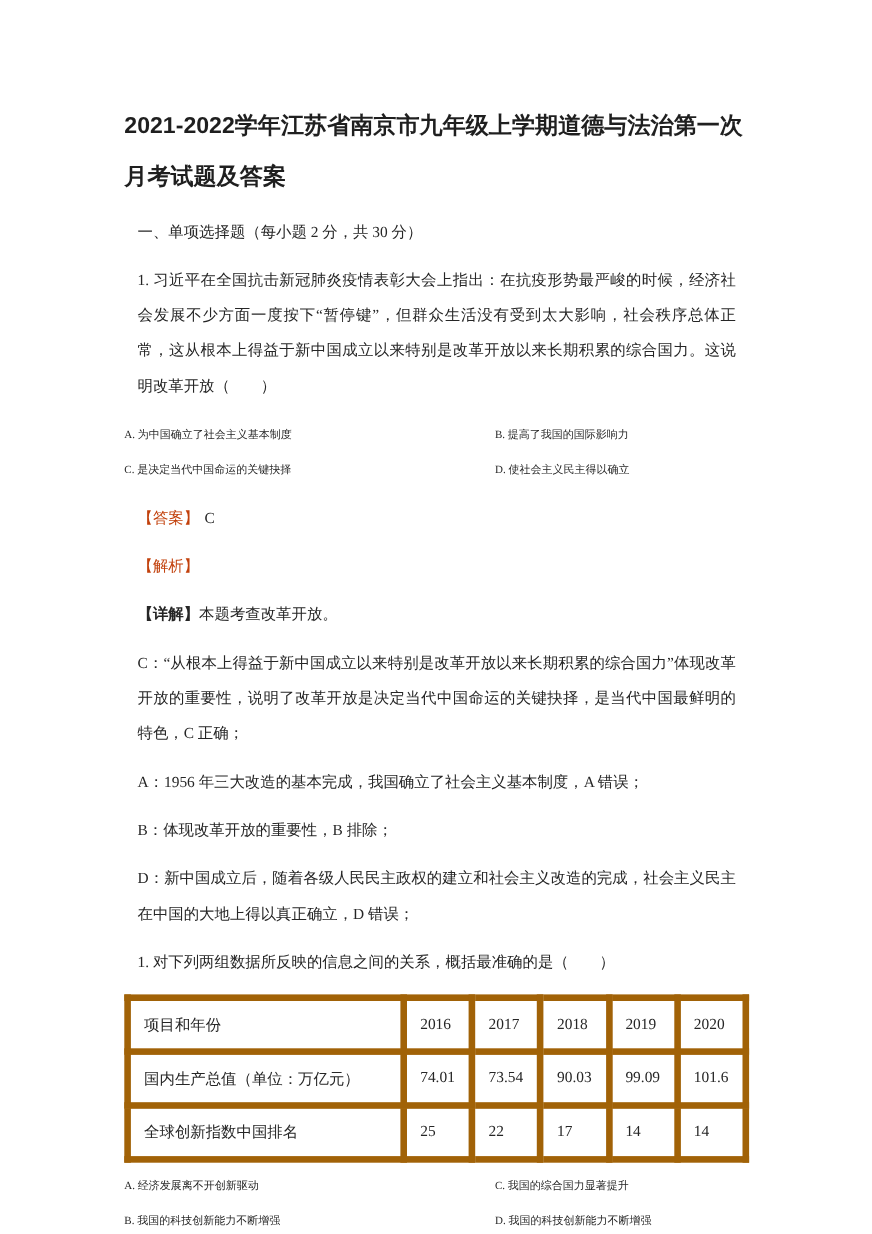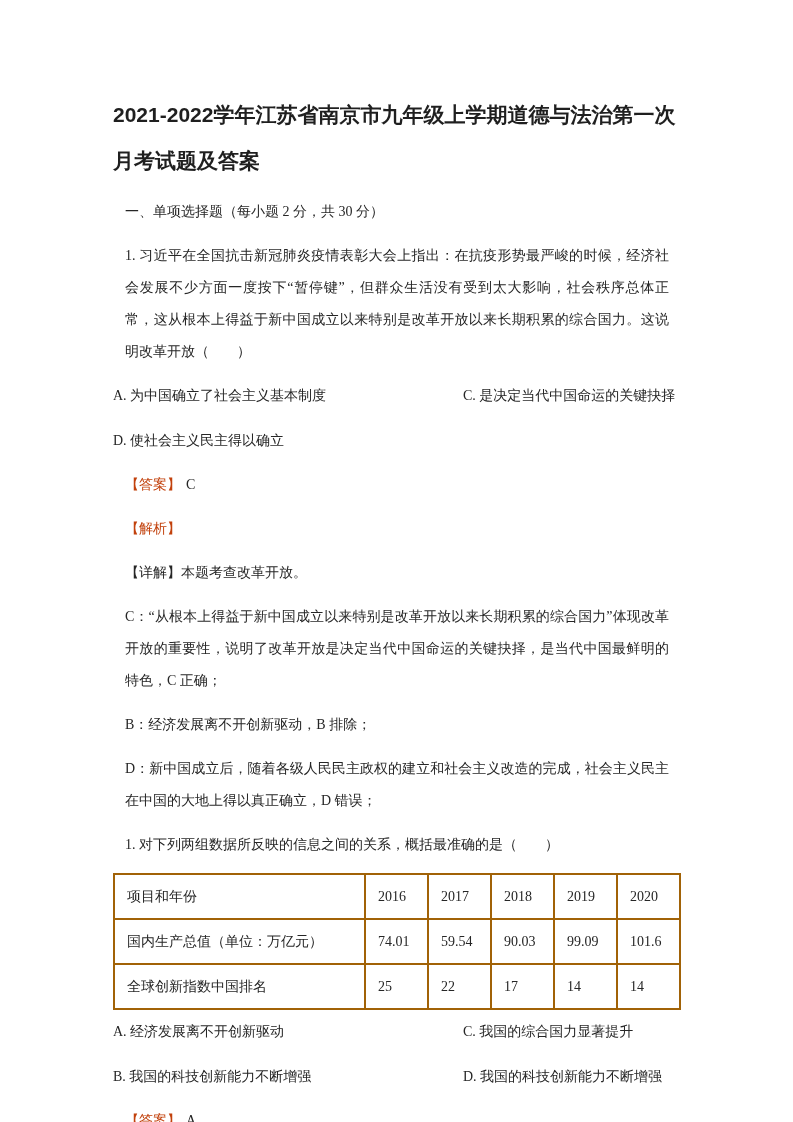--- a/index.html
+++ b/index.html
@@ -32,36 +32,35 @@
   }
   .line {
     margin: 12px;
     font-size: 14px;
     line-height: 32px;
     text-align: justify;
   }
   .opt-grid {
     display: grid;
     grid-template-columns: 337px 1fr;
-    font-size: 14px;
+    font-size: 10px;
     line-height: 32px;
-    gap: 13px;
   }
   .opt { display: block; }
   .label-blue { color: #c2410c; }
-  .label-black { color: #262626; }
+  .label-black { color: #262626; font-weight: bold; }
   .ans-letter { margin-left: 5px; }
   table.data-table {
     border-collapse: collapse;
     width: 100%;
     margin: 7px 0 6px 0;
     table-layout: fixed;
   }
   table.data-table td {
-    border: 2px solid #a16207;
+    border: 6px solid #a16207;
     height: 43px;
     padding: 0 0 0 12px;
     font-size: 14px;
     vertical-align: middle;
     color: #262626;
   }
   col.c-item { width: 251px; }
 </style>
 </head>
 <body>
@@ -69,32 +68,34 @@
 <div class="page">
 
   <h1 class="doc-title">2021-2022学年江苏省南京市九年级上学期道德与法治第一次月考试题及答案</h1>
 
   <p class="line">一、单项选择题（每小题 2 分，共 30 分）</p>
 
   <p class="line">1. 习近平在全国抗击新冠肺炎疫情表彰大会上指出：在抗疫形势最严峻的时候，经济社会发展不少方面一度按下“暂停键”，但群众生活没有受到太大影响，社会秩序总体正常，这从根本上得益于新中国成立以来特别是改革开放以来长期积累的综合国力。这说明改革开放（　　）</p>
 
   <div class="opt-grid">
     <span class="opt">A. 为中国确立了社会主义基本制度</span>
+    <span class="opt">B. 提高了我国的国际影响力</span>
     <span class="opt">C. 是决定当代中国命运的关键抉择</span>
     <span class="opt">D. 使社会主义民主得以确立</span>
   </div>
 
   <p class="line"><span class="label-blue">【答案】</span><span class="ans-letter">C</span></p>
 
   <p class="line"><span class="label-blue">【解析】</span></p>
 
   <p class="line"><span class="label-black">【详解】</span><span>本题考查改革开放。</span></p>
 
   <p class="line">C：“从根本上得益于新中国成立以来特别是改革开放以来长期积累的综合国力”体现改革开放的重要性，说明了改革开放是决定当代中国命运的关键抉择，是当代中国最鲜明的特色，C 正确；</p>
-  <p class="line">B：经济发展离不开创新驱动，B 排除；</p>
+  <p class="line">A：1956 年三大改造的基本完成，我国确立了社会主义基本制度，A 错误；</p>
+  <p class="line">B：体现改革开放的重要性，B 排除；</p>
   <p class="line">D：新中国成立后，随着各级人民民主政权的建立和社会主义改造的完成，社会主义民主在中国的大地上得以真正确立，D 错误；</p>
 
   <p class="line">1. 对下列两组数据所反映的信息之间的关系，概括最准确的是（　　）</p>
 
   <table class="data-table">
     <colgroup>
       <col class="c-item">
         <col>
         <col>
         <col>
@@ -106,21 +107,21 @@
         <td>项目和年份</td>
         <td>2016</td>
         <td>2017</td>
         <td>2018</td>
         <td>2019</td>
         <td>2020</td>
       </tr>
       <tr>
         <td>国内生产总值（单位：万亿元）</td>
         <td>74.01</td>
-        <td>59.54</td>
+        <td>73.54</td>
         <td>90.03</td>
         <td>99.09</td>
         <td>101.6</td>
       </tr>
       <tr>
         <td>全球创新指数中国排名</td>
         <td>25</td>
         <td>22</td>
         <td>17</td>
         <td>14</td>

